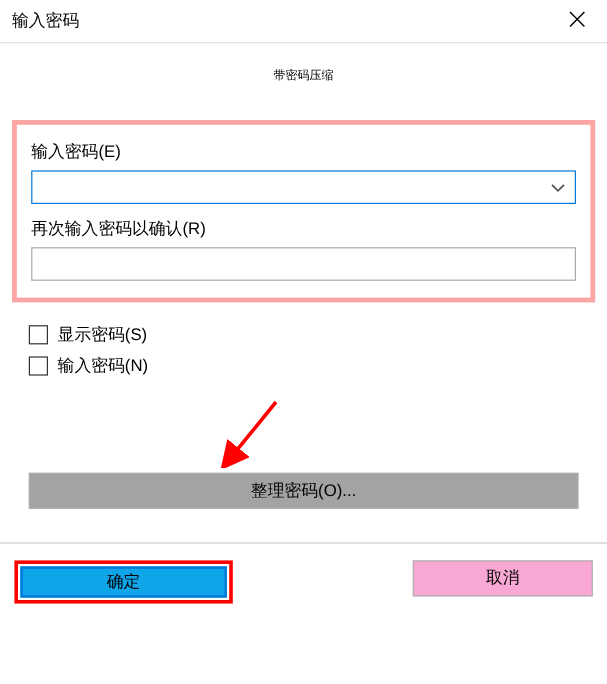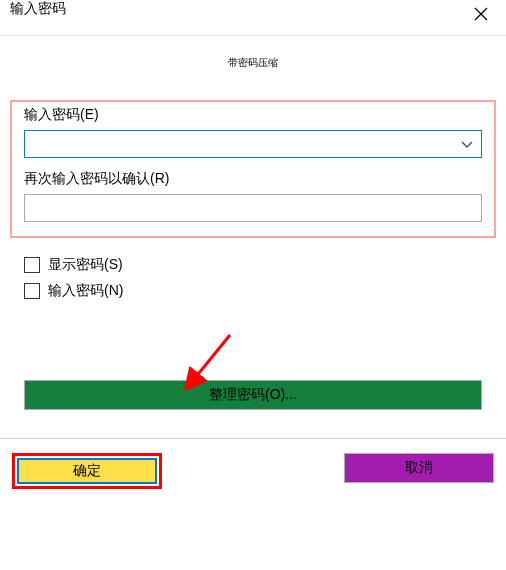--- a/index.html
+++ b/index.html
@@ -11,21 +11,21 @@
       font-family: "Microsoft YaHei", "SimSun", sans-serif;
       font-size: 14px;
       background: #fff;
       width: 506px;
       height: 570px;
       position: relative;
     }
     .titlebar {
       height: 36px;
       display: flex;
-      align-items: flex-start;
+      align-items: center;
       justify-content: space-between;
       padding: 0 10px;
       border-bottom: 1px solid #e0e0e0;
     }
     .close-btn {
       width: 30px;
       height: 30px;
       display: flex;
       align-items: center;
       justify-content: center;
@@ -35,23 +35,23 @@
       width: 14px;
       height: 14px;
     }
     .heading {
       text-align: center;
       padding: 20px 0 30px;
       font-size: 10px;
       color: #000;
     }
     .red-box {
-      border: 2px solid #fca5a5;
+      border: 4px solid #fca5a5;
       margin: 0 10px;
-      padding: 0 12px 14px;
+      padding: 10px 12px 14px;
     }
     .field-label {
       font-size: 14px;
       color: #000;
       margin-bottom: 6px;
       margin-top: 4px;
     }
     .combo {
       position: relative;
       width: 100%;
@@ -98,59 +98,59 @@
       top: 330px;
       pointer-events: none;
     }
     .arrow-container svg {
       width: 60px;
       height: 60px;
     }
     .organize-btn {
       margin: 80px 24px 0;
       height: 30px;
-      background: #15803d;
+      background: #a3a3a3;
       border: 1px solid #adadad;
       display: flex;
       align-items: center;
       justify-content: center;
       cursor: pointer;
     }
     .content-divider {
       margin-top: 28px;
       border: none;
       border-top: 1px solid #ccc;
     }
     .button-row {
       display: flex;
       justify-content: space-between;
       padding: 14px 12px;
     }
     .dlg-btn {
       width: 150px;
       height: 30px;
-      background: #a21caf;
+      background: #f9a8d4;
       border: 1px solid #adadad;
       display: flex;
       align-items: center;
       justify-content: center;
       cursor: pointer;
     }
     .ok-wrapper {
       border: 3px solid #ff0000;
       padding: 2px;
     }
     .ok-btn {
       border: 2px solid #0078d7;
-      width: 140px;
+      width: 172px;
       height: 26px;
       display: flex;
       align-items: center;
       justify-content: center;
-      background: #fde047;
+      background: #0ea5e9;
     }
   </style>
 </head>
 <body>
 
 <div class="titlebar">
   <span>输入密码</span>
   <div class="close-btn">
     <span>
       <svg viewBox="0 0 14 14">

